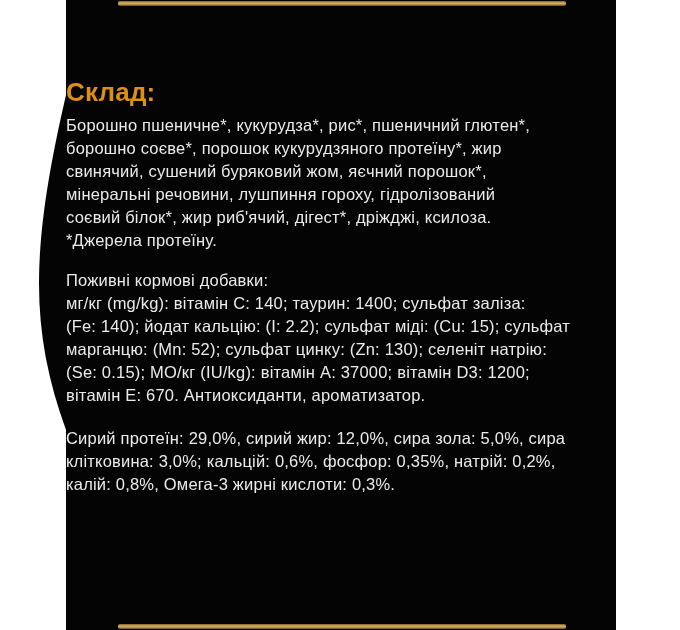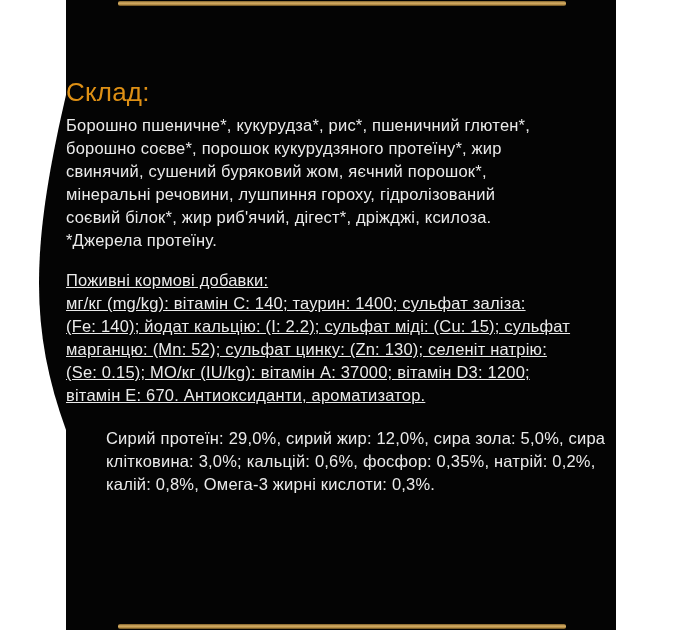--- a/index.html
+++ b/index.html
@@ -31,34 +31,34 @@
   .gold-bar.top{top:1px;}
   .gold-bar.bottom{top:624px;}
   .content{
     position:absolute;
     left:66px;top:77px;
     width:552px;
   }
   .section-heading{
     margin:0 0 6px 0;
     font-size:26px;
-    font-weight:normal;
+    font-weight:bold;
     color:#de9015;
     letter-spacing:0.2px;
   }
   .section-text{
     margin:0 0 17px 0;
     font-size:16.5px;
     line-height:23px;
     color:#ebebeb;
     letter-spacing:0.2px;
     white-space:pre-line;
   }
-  .section-text.gap-lg{margin-bottom:20px;text-decoration:underline;}
-  .section-text:last-child{margin-bottom:0;margin-left:40px;}
+  .section-text.gap-lg{margin-bottom:20px;}
+  .section-text:last-child{margin-bottom:0;}
 </style>
 </head>
 <body>
 
 <div class="screen">
 
   <div class="panel"></div>
 
   <svg class="panel-bulge" viewBox="0 0 36 360" xmlns="http://www.w3.org/2000/svg">
     <path d="M36,15 C0,170 0,250 36,350 Z" fill="#040404"></path>

